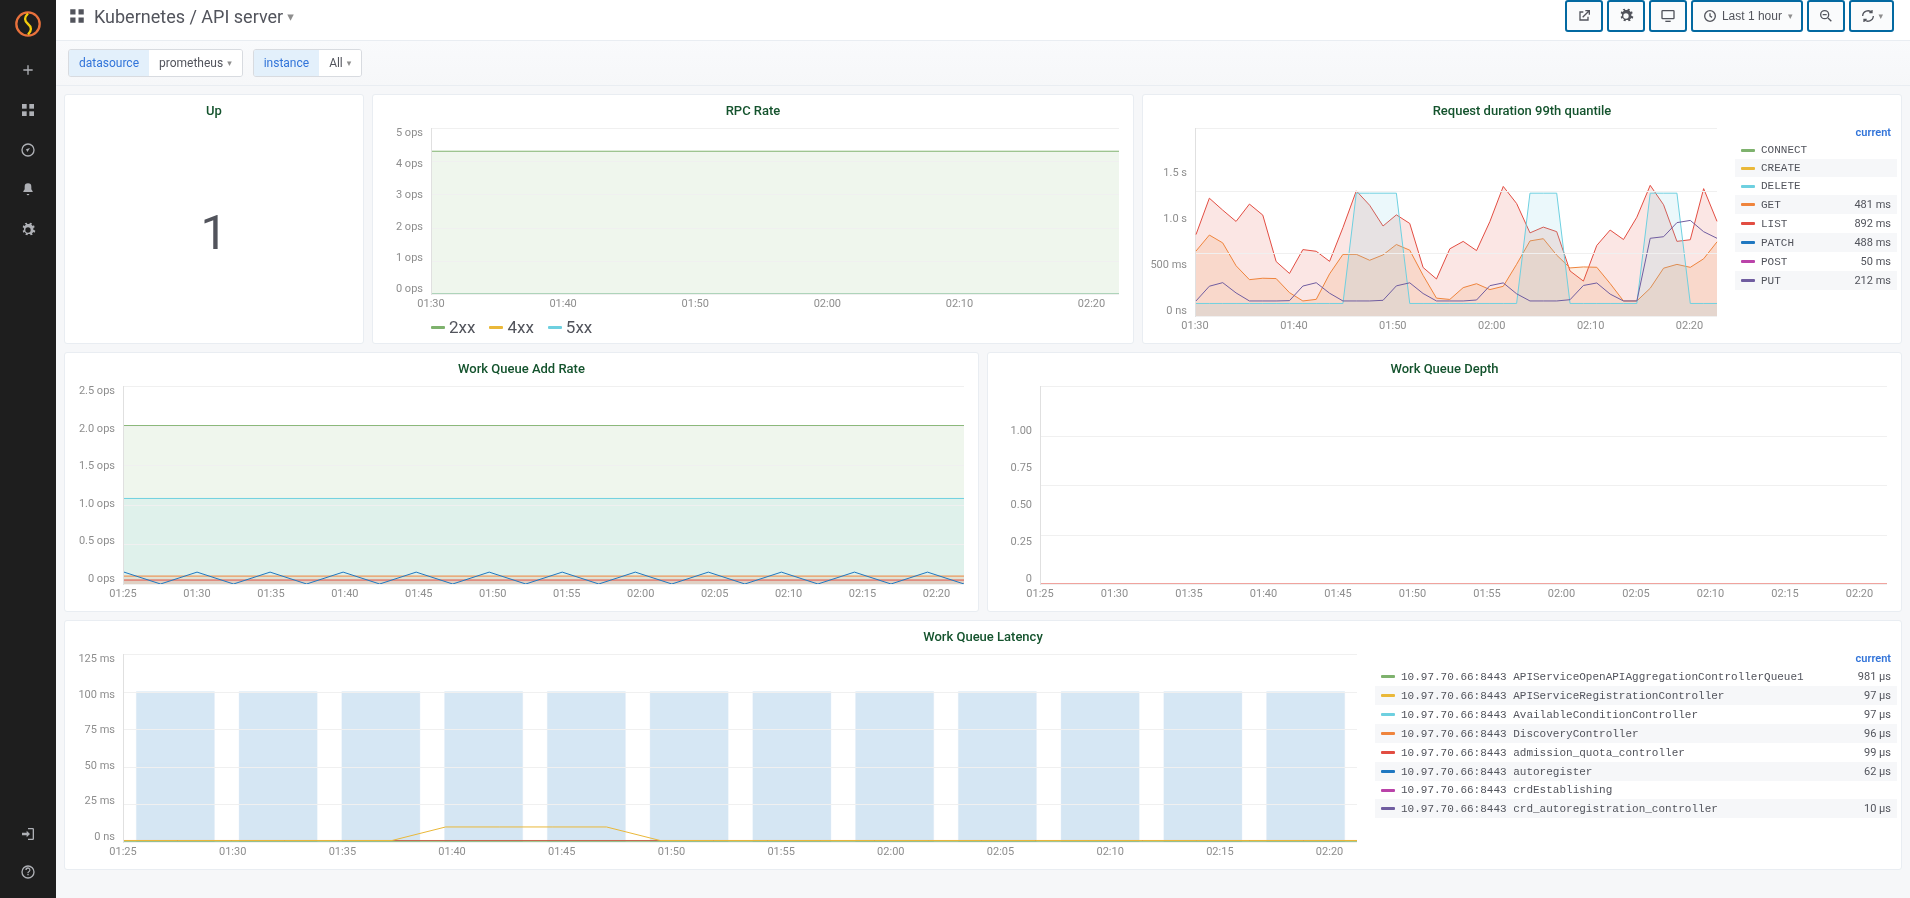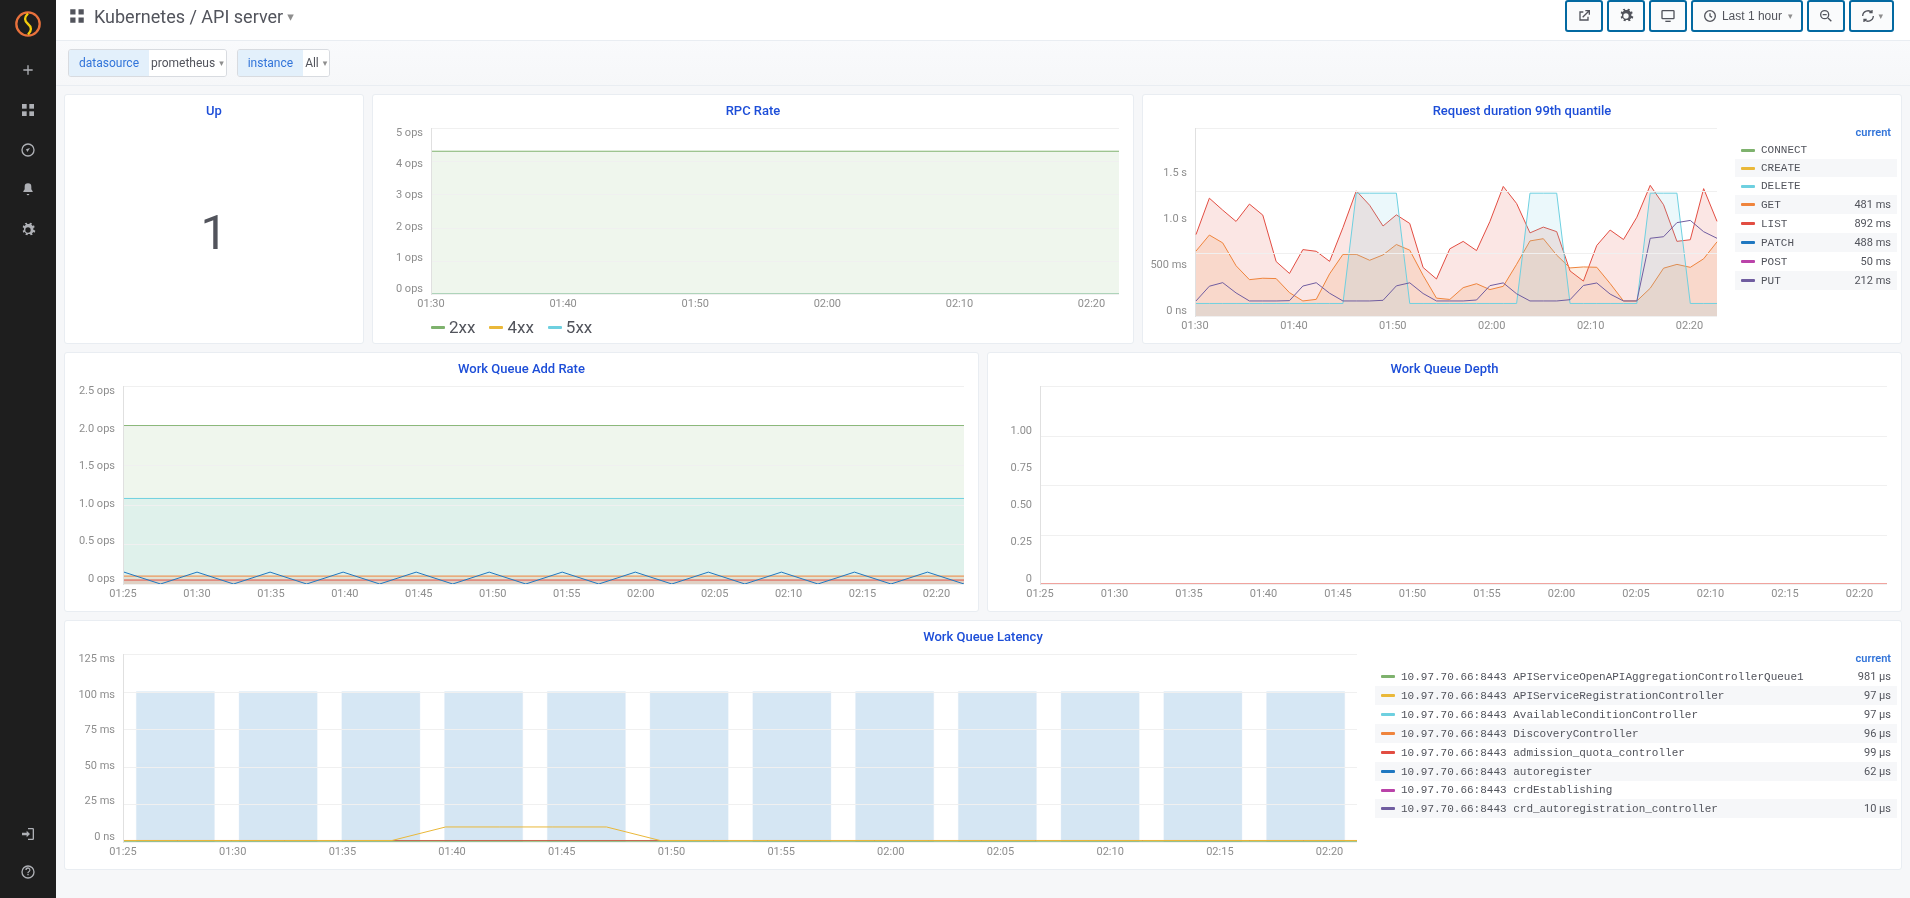--- a/index.html
+++ b/index.html
@@ -24,28 +24,28 @@
   .toolbar .btn { height: 32px; min-width:36px; padding: 0 9px; background: #fafbfc; border: 2px solid #0369a1; border-radius: 3px; display:inline-flex; align-items:center; justify-content:center; color:#52545c; font-size: 12px; cursor:pointer; }
   .toolbar .btn + .btn { margin-left: 4px; }
   .toolbar .btn.timer { gap:4px; }
   .toolbar .btn .caret { font-size: 9px; margin-left:2px; color:#8e8e8e; }
   .sep { width: 4px; }
   
   
   .subtoolbar { display:flex; align-items:center; padding: 8px 12px; background: linear-gradient(#f9fafc,#f6f7f9); border-bottom:1px solid #e9edf2; gap:10px; }
   .var-group { display:flex; align-items:stretch; border-radius:3px; overflow:hidden; border:1px solid #d8dbe0; }
   .var-label { background:#e3f0fb; color:#3274d9; font-size:12px; padding:6px 10px; display:flex; align-items:center; }
-  .var-value { background:#fff; color:#52545c; font-size:12px; padding:6px 2px; display:flex; align-items:center; gap:4px; cursor:pointer; }
+  .var-value { background:#fff; color:#52545c; font-size:12px; padding:6px 10px; display:flex; align-items:center; gap:4px; cursor:pointer; }
   .var-value .caret { font-size:9px; color:#8e8e8e; }
   
   
   .dash { padding: 8px; display:flex; flex-direction:column; gap:8px; }
   .row { display:flex; gap:8px; }
   .panel { background:#fff; border:1px solid #e9edf2; border-radius:3px; display:flex; flex-direction:column; overflow:hidden; }
-  .panel-title { font-size:13px; font-weight:500; color:#1d4ed8; text-align:center; padding:8px 0 4px; }
+  .panel-title { font-size:13px; font-weight:500; color:#14532d; text-align:center; padding:8px 0 4px; }
   .panel-body { flex:1; position:relative; }
   
   
   .p-up { width: 300px; height: 250px; }
   .p-rpc { flex:1; height:250px; }
   .p-dur { width: 760px; height:250px; }
   
   
   .p-wqa { flex:1; height:260px; }
   .p-wqd { flex:1; height:260px; }

